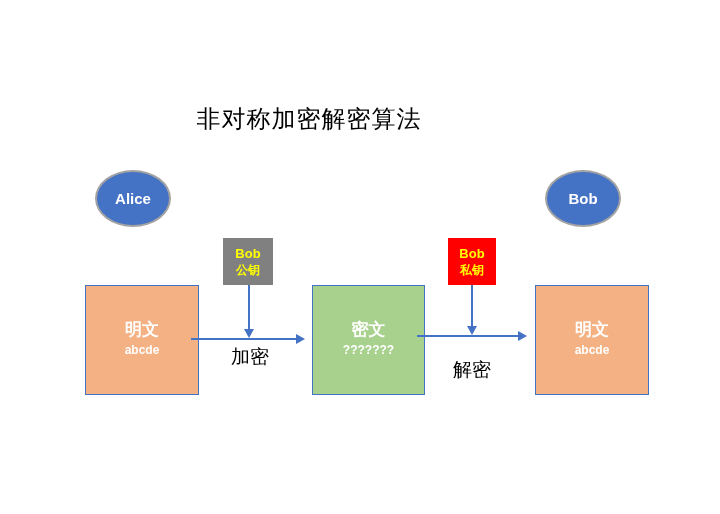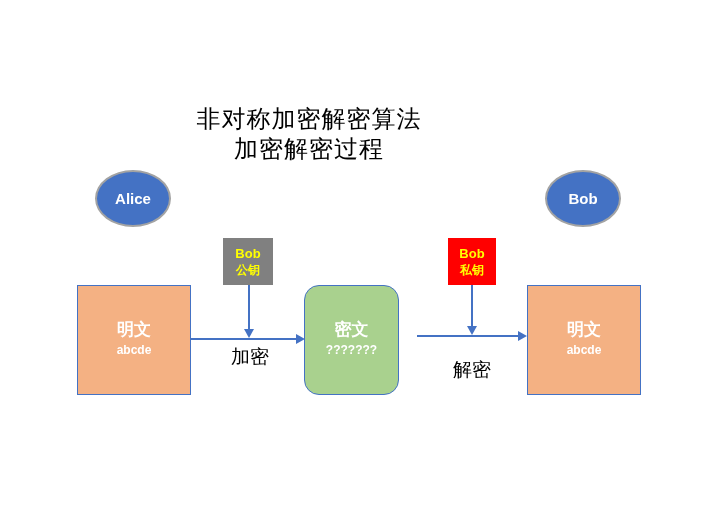--- a/index.html
+++ b/index.html
@@ -72,25 +72,26 @@
     box-sizing: border-box;
     border: 1.5px solid var(--blue, #4472C4);
     display: flex;
     flex-direction: column;
     align-items: center;
     justify-content: center;
     color: #ffffff;
     font-weight: bold;
     text-align: center;
     line-height: 21px;
+    margin-left: 8px;
   }
   .node .cjk   { font-size: 17px; }
   .node .latin { font-size: 12px; }
   .node.left   { left: 77px;  background: var(--orange, #F4B183); }
-  .node.middle { left: 304px; width: 95px; background: var(--green, #A9D18E); border-radius: 15px; }
+  .node.middle { left: 304px; width: 113px; background: var(--green, #A9D18E); }
   .node.right  { left: 527px; background: var(--orange, #F4B183); }
 
   .hline, .vline {
     position: absolute;
     background: var(--blue, #4472C4);
   }
   .hline { height: 2px; }
   .vline { width: 2px; }
   .hline.encrypt { left: 191px; top: 338px; width: 106px; }
   .hline.decrypt { left: 417px; top: 335px; width: 102px; }
@@ -127,21 +128,20 @@
   .edge-label.encrypt { left: 220px; top: 344px; }
   .edge-label.decrypt { left: 442px; top: 341px; margin-top: 16px; }
 </style>
 </head>
 <body>
 
 <div class="stage">
 
   <div class="title">
     <div>非对称加密解密算法</div>
-    <div>加密解密过程</div>
   </div>
 
   <div class="ellipse alice">
     <span>Alice</span>
   </div>
 
   <div class="ellipse bob">
     <span>Bob</span>
   </div>
 

